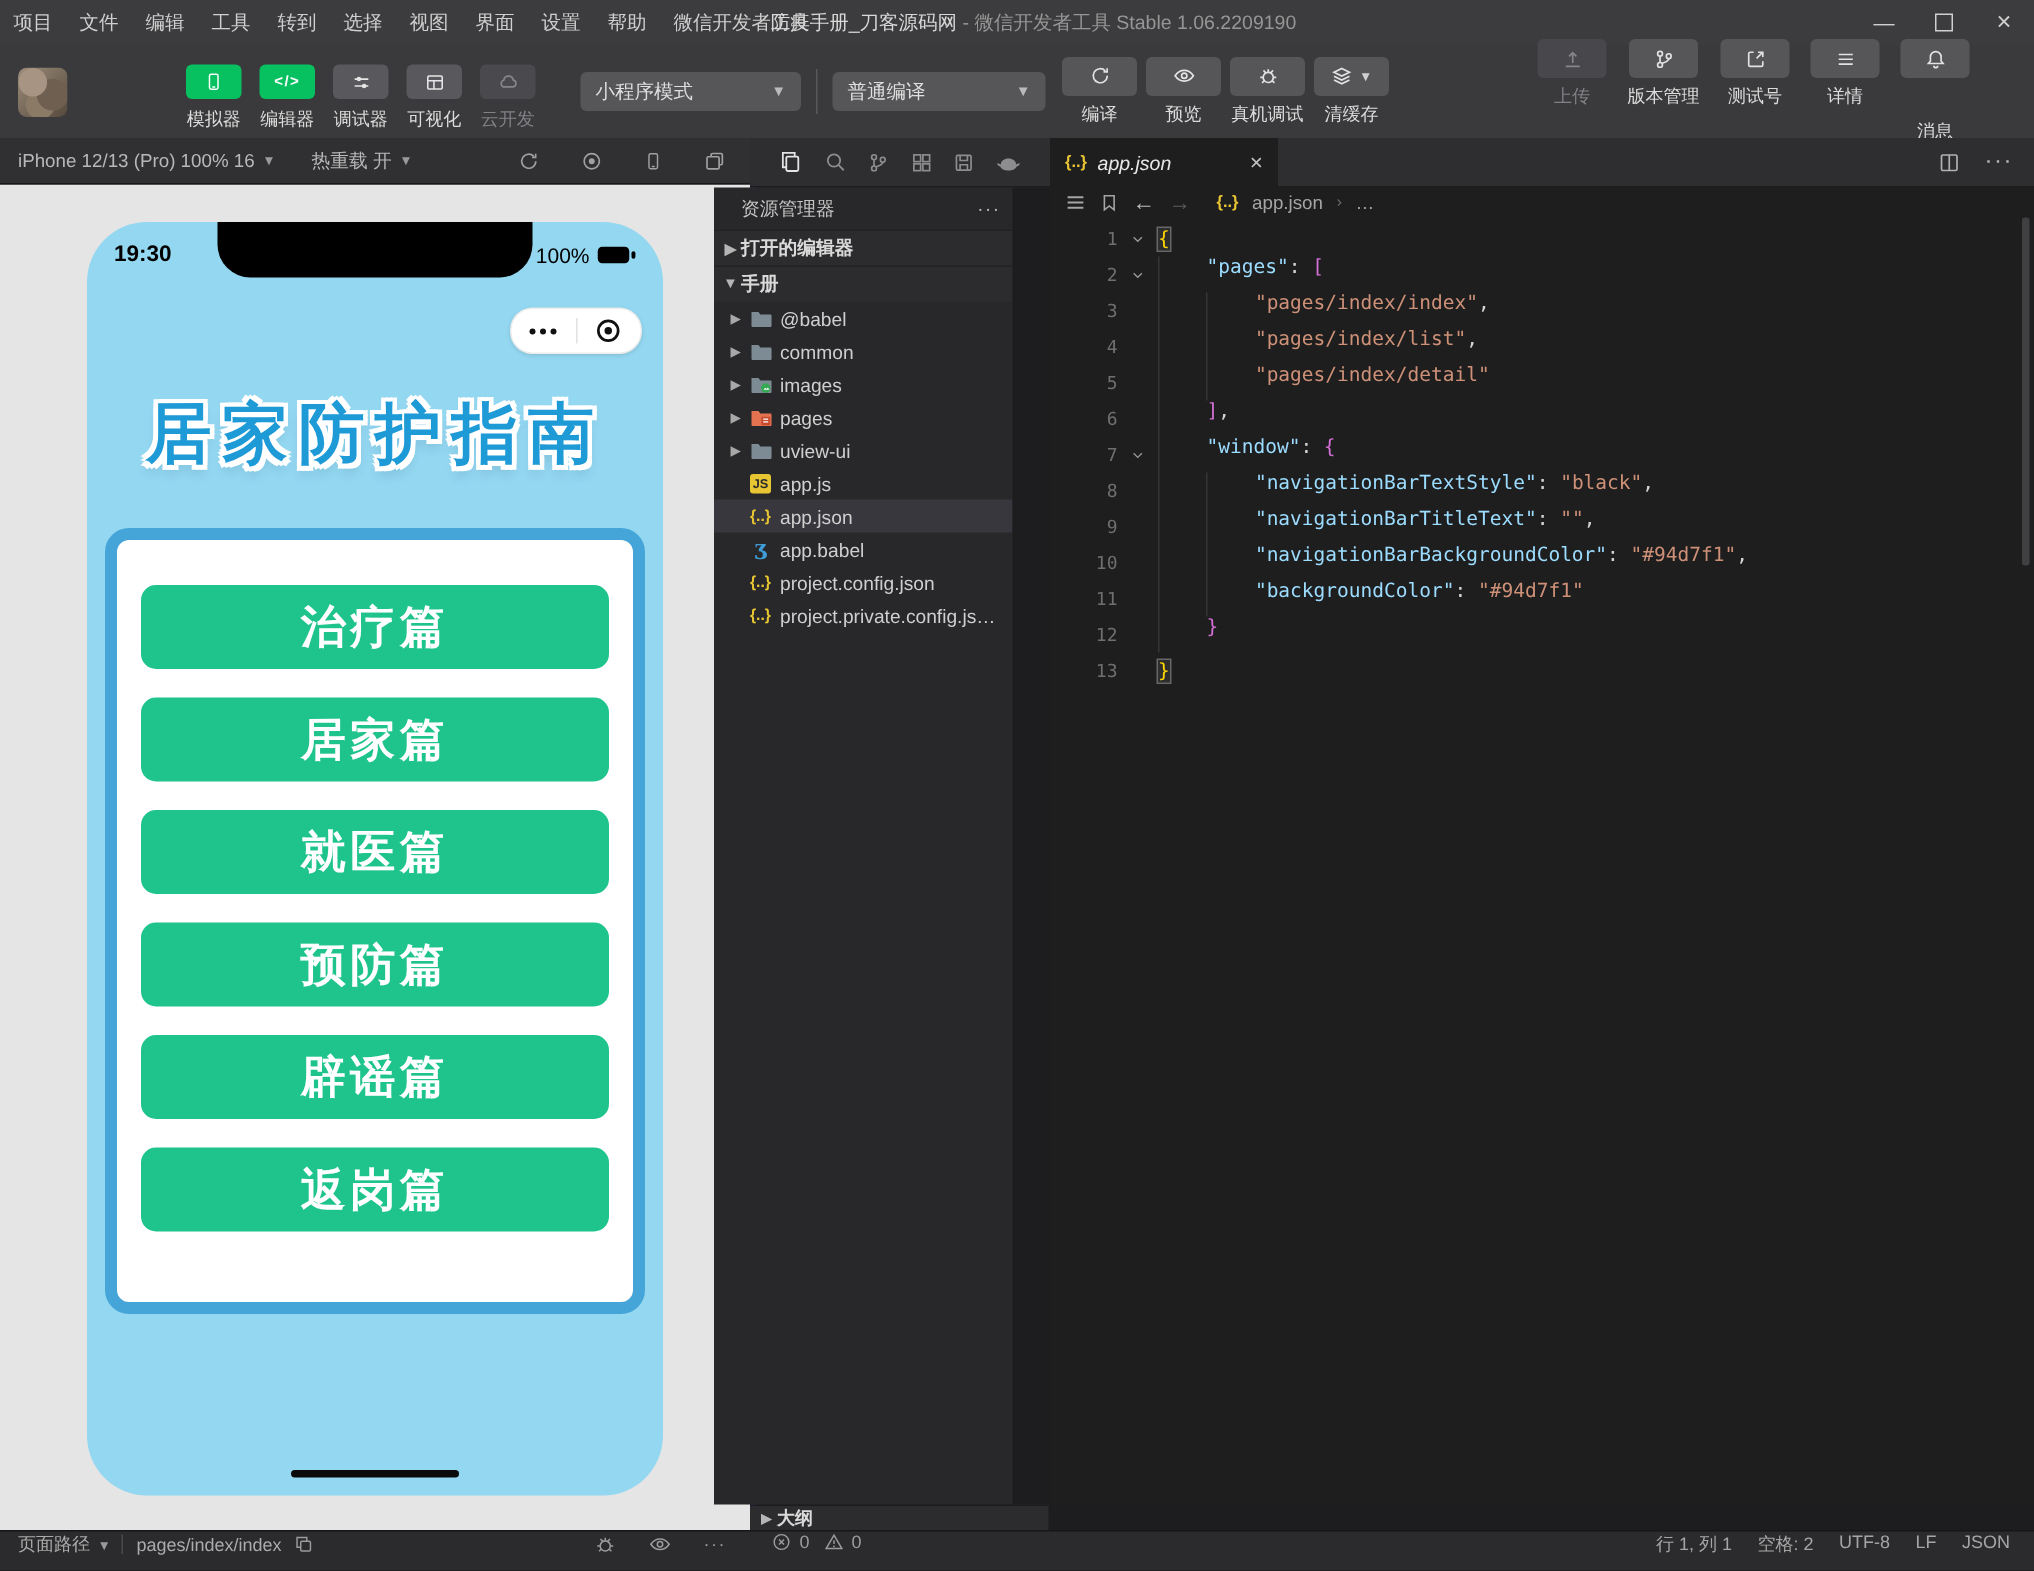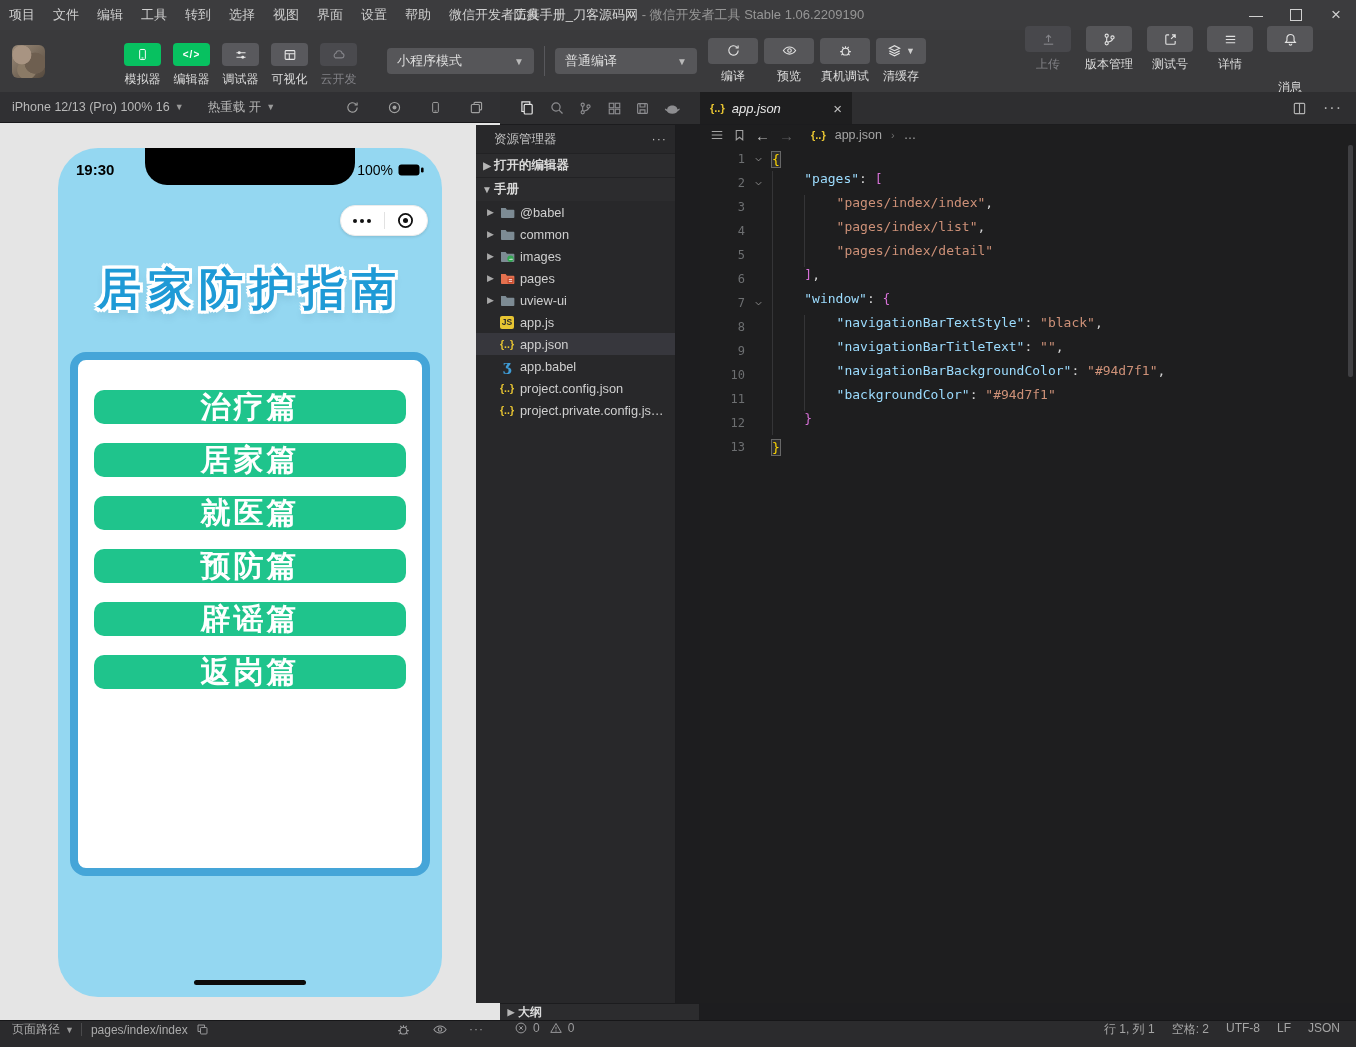--- a/index.html
+++ b/index.html
@@ -68,21 +68,21 @@
   #capsule .sep{width:1px;height:17px;background:#e2e2e2;}
   #capsule .target{flex:1;display:flex;justify-content:center;}
   #mp-title{left:0;right:0;top:112px;text-align:center;font-size:44px;font-weight:800;
      letter-spacing:7px;color:#1e9ad6;
      text-shadow:3px 0 0 #fff,-3px 0 0 #fff,0 3px 0 #fff,0 -3px 0 #fff,
        2px 2px 0 #fff,-2px 2px 0 #fff,2px -2px 0 #fff,-2px -2px 0 #fff,
        3px 3px 0 #fff,-3px 3px 0 #fff,3px -3px 0 #fff,-3px -3px 0 #fff,
        0 6px 8px rgba(0,60,90,.18);}
   #menu-card{left:12px;top:204px;width:360px;height:524px;box-sizing:border-box;
      background:#fff;border:8px solid #45a5d8;border-radius:16px;padding:30px 16px;}
-  .mp-btn{height:34px;border-radius:10px;background:#1fc48c;margin-bottom:19px;
+  .mp-btn{height:56px;border-radius:10px;background:#1fc48c;margin-bottom:19px;
      display:flex;align-items:center;justify-content:center;color:#fff;
      font-size:30px;font-weight:800;letter-spacing:3px;}
   .mp-btn:last-child{margin-bottom:0;}
   #home-bar{left:136px;bottom:12px;width:112px;height:5px;border-radius:3px;background:#0b0b0b;}
 
   
   #topstrip{left:500px;top:92px;width:856px;height:33px;background:#2e2e30;display:flex;border-bottom:1px solid #1c1c1e;box-sizing:border-box;}
   #activity{width:200px;display:flex;align-items:center;justify-content:space-evenly;padding:0 6px;box-sizing:border-box;}
   .act-ic{color:#8d8d90;display:flex;}
   .act-ic.on{color:#e4e4e4;}

